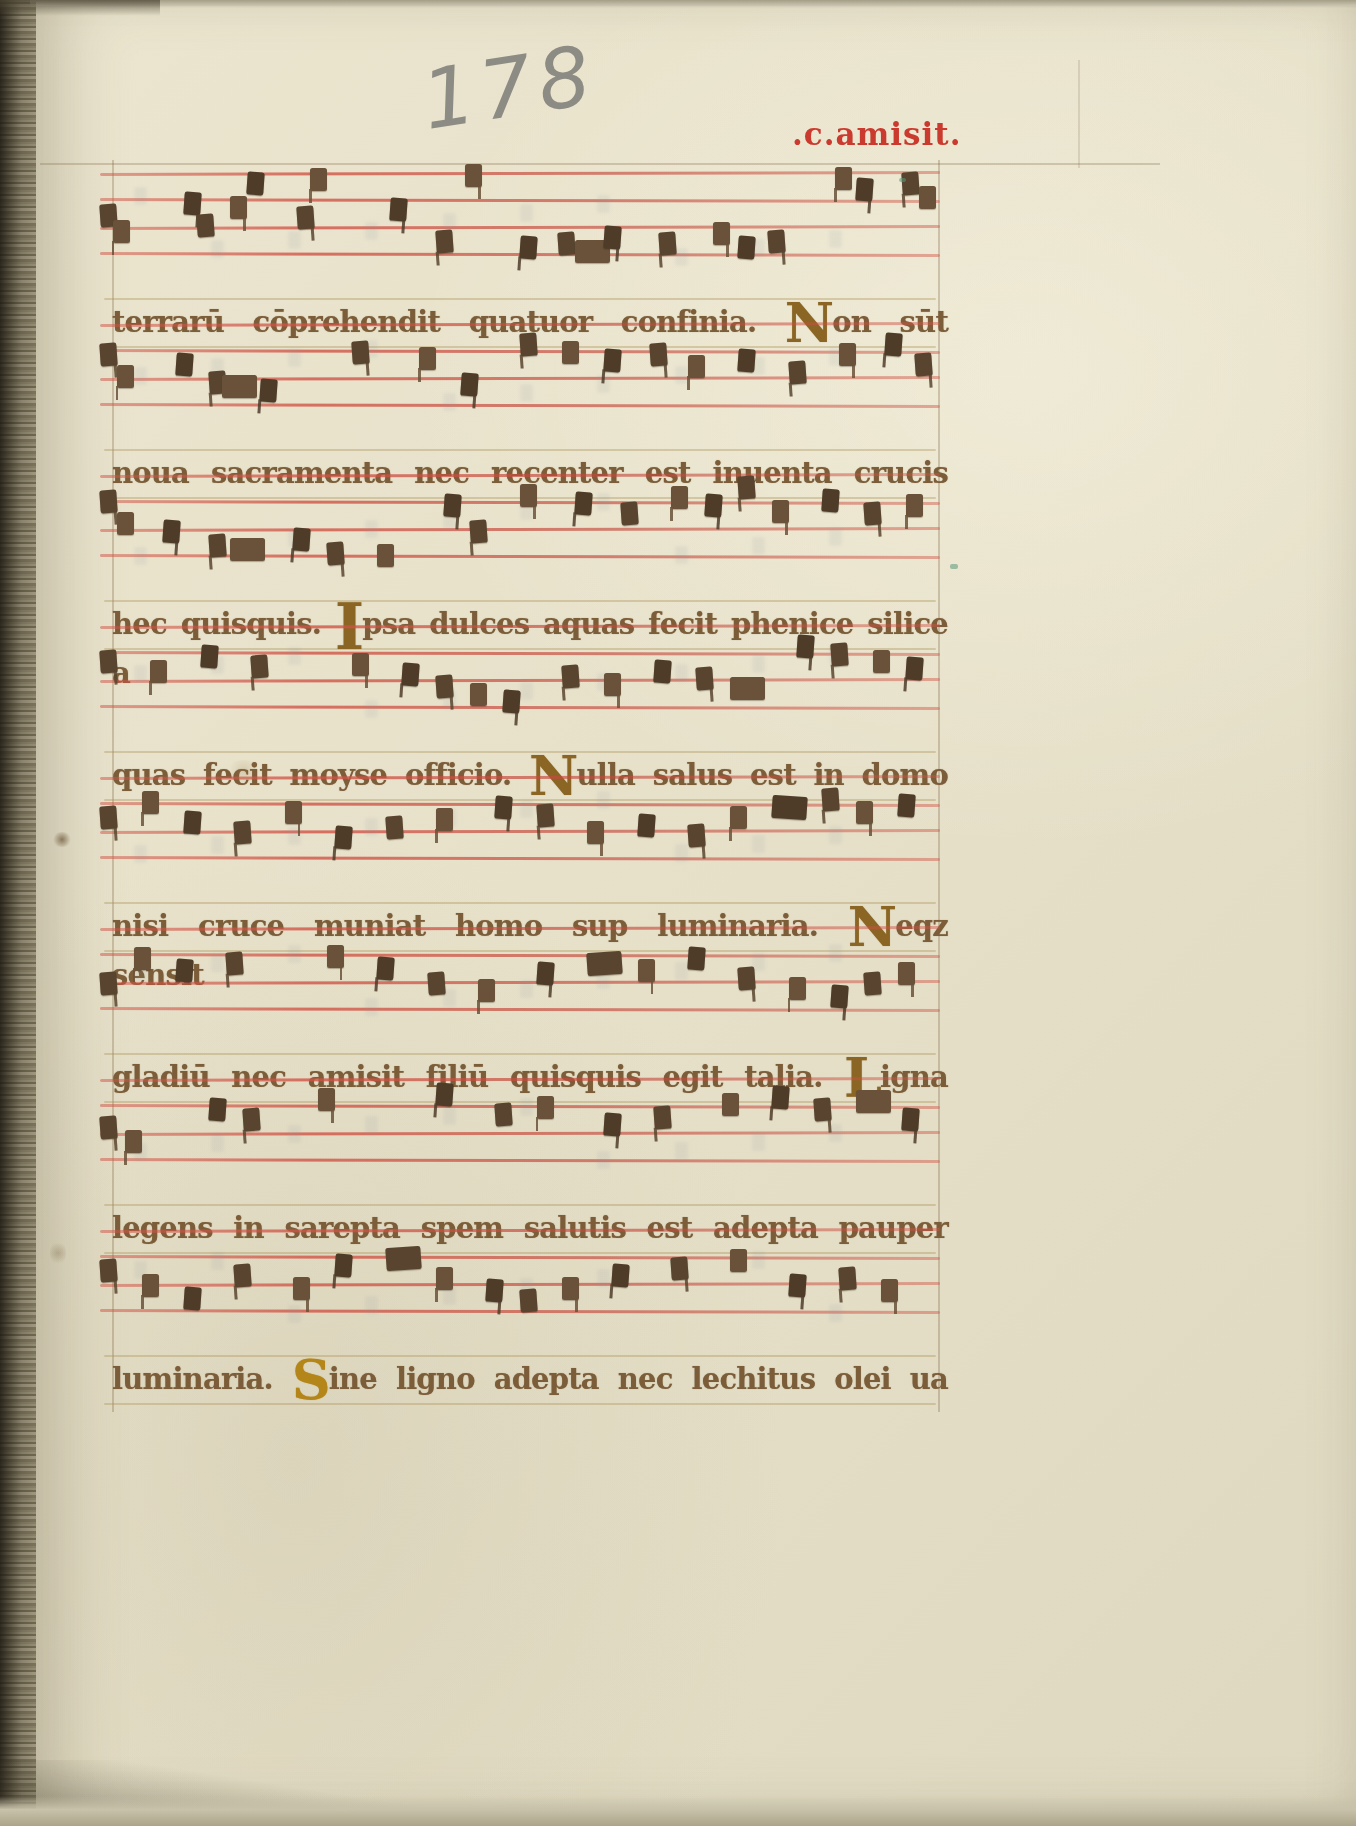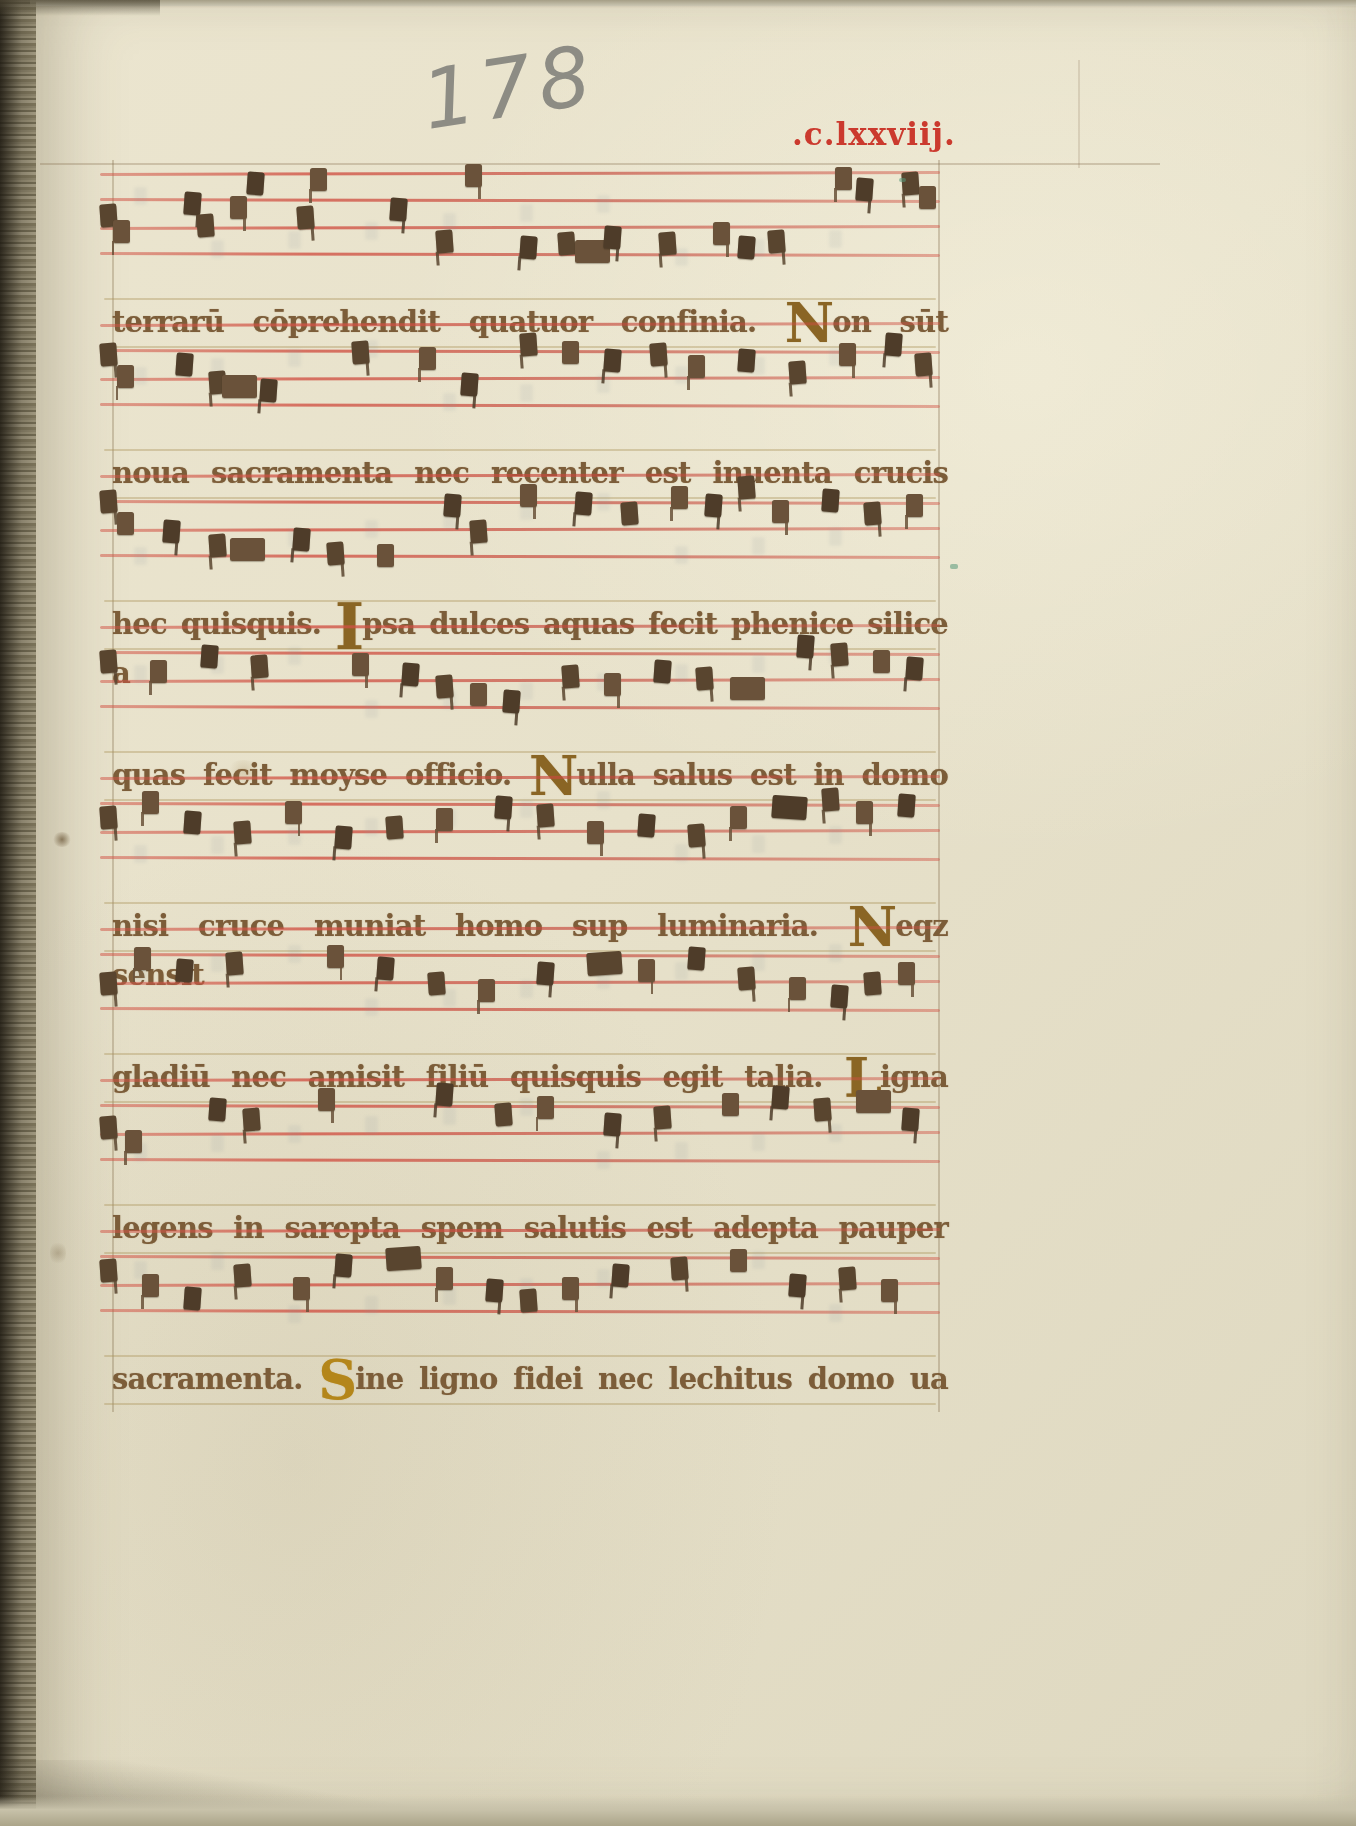--- a/index.html
+++ b/index.html
@@ -77,21 +77,21 @@
   <div class="binding"></div>
   <div class="top-seam"></div>
   <div class="corner-top"></div>
 
   <div class="hline" style="left:40px;top:163px;width:1120px;"></div>
   <div class="vline" style="left:112px;top:160px;height:1252px;"></div>
   <div class="vline" style="left:938px;top:160px;height:1252px;"></div>
   <div class="vline" style="left:1078px;top:60px;height:108px;opacity:.6;"></div>
 
   <div class="pencil">178</div>
-  <div class="rubric">.c.lxxviij.</div>
+  <div class="rubric">.c.amisit.</div>
 
   <div>
       <div class="system" style="top: 172px;">
         <div class="staff-line" style="top: 0px; transform: rotate(-0.12deg);"></div>
         <div class="staff-line" style="top: 27px; transform: rotate(0.12deg);"></div>
         <div class="staff-line" style="top: 54px; transform: rotate(-0.12deg);"></div>
         <div class="staff-line" style="top: 81px; transform: rotate(0.12deg);"></div>
         <div class="tan-line" style="top: 126px;"></div>
         <div class="tan-line" style="top: 174px;"></div>
         <div class="ghost" style="left: 133.6px; top: 15px;"></div>
@@ -595,21 +595,21 @@
         <div class="neume c1" style="left: 730px; top: 20px; transform: rotate(0deg);"></div>
         <div class="neume c2" style="left: 788.8px; top: 45px; transform: rotate(4deg);">
           <div class="tail" style="left: 13px;"></div>
         </div>
         <div class="neume c0" style="left: 839.2px; top: 38px; transform: rotate(-4deg);">
           <div class="tail" style="left: -1px;"></div>
         </div>
         <div class="neume c1" style="left: 881.2px; top: 50px; transform: rotate(0deg);">
           <div class="tail" style="left: 13px;"></div>
         </div>
-        <div class="textline" style="top: 126px;"><span>sacramenta. </span><span class="initial gold">S</span><span>ine ligno fidei nec lechitus domo ua</span></div>
+        <div class="textline" style="top: 126px;"><span>luminaria. </span><span class="initial gold">S</span><span>ine ligno adepta nec lechitus olei ua</span></div>
       </div>
     </div>
 
   <div class="stain s1"></div>
   <div class="stain s2"></div>
   <div class="stain s3"></div>
   <div class="speck g1"></div>
   <div class="speck g2"></div>
 
   <div class="bottom-corner"></div>

